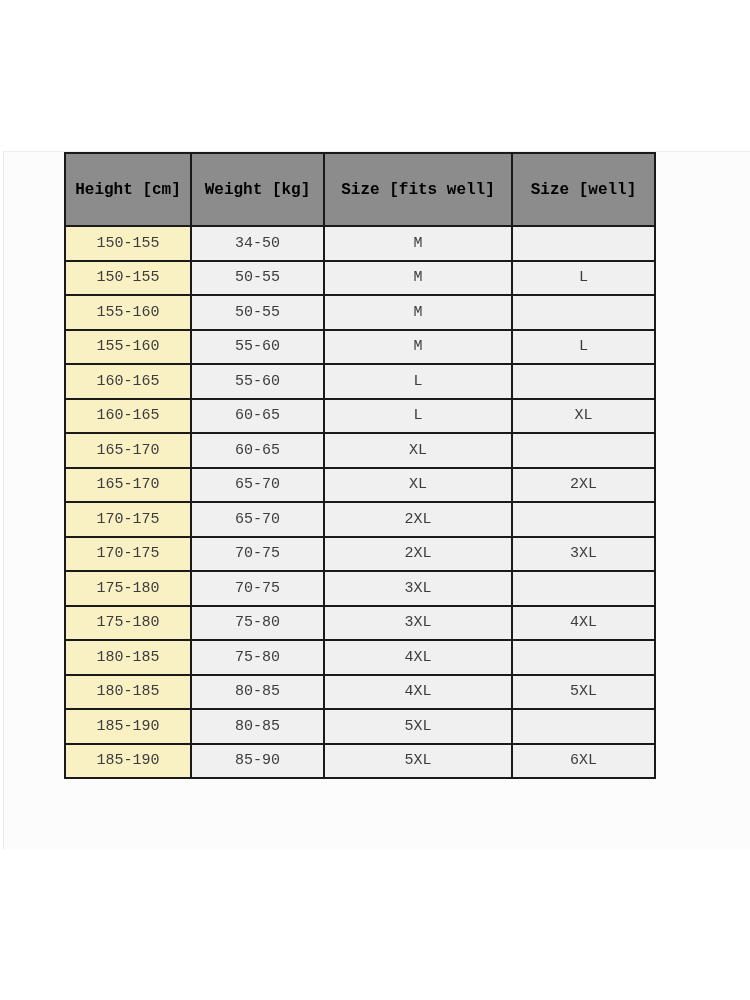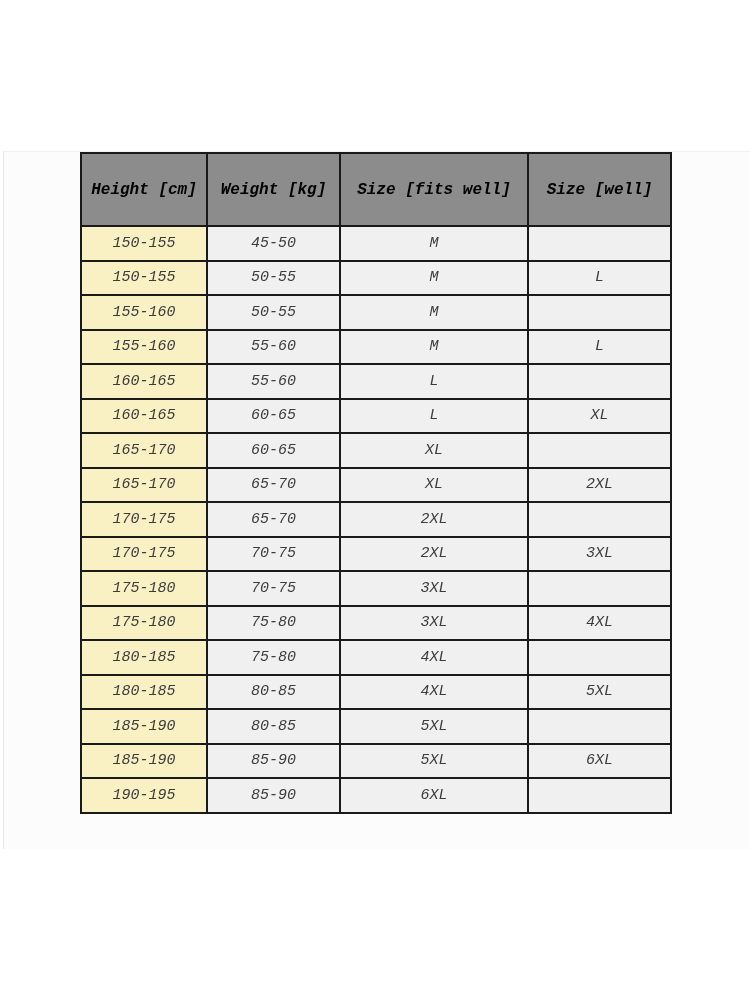--- a/index.html
+++ b/index.html
@@ -23,25 +23,24 @@
   .photo-band{
     position:absolute;
     left:3px;top:151px;
     width:746px;height:697px;
     background:var(--band-bg);
     border-left:1px solid #e8e8e8;
     border-top:1px solid #efefef;
   }
   table.size-chart{
     position:absolute;
-    left:80px;top:152px;
+    left:64px;top:152px;
     width:590px;
     border-collapse:collapse;
     table-layout:fixed;
-    font-style:italic;
   }
   .size-chart th,.size-chart td{
     border:2px solid var(--border-color);
     text-align:center;
     vertical-align:middle;
     padding:0;
     overflow:hidden;
     white-space:nowrap;
   }
   .size-chart th{
@@ -81,21 +80,21 @@
     <tr>
       <th>Height [cm]</th>
       <th>Weight [kg]</th>
       <th>Size [fits well]</th>
       <th>Size [well]</th>
     </tr>
   </thead>
   <tbody id="chart-body">
       <tr>
         <td class="height-cell">150-155</td>
-        <td>45-50</td>
+        <td>34-50</td>
         <td>M</td>
         <td></td>
       </tr>
       <tr>
         <td class="height-cell">150-155</td>
         <td>50-55</td>
         <td>M</td>
         <td>L</td>
       </tr>
       <tr>
@@ -175,20 +174,14 @@
         <td>80-85</td>
         <td>5XL</td>
         <td></td>
       </tr>
       <tr>
         <td class="height-cell">185-190</td>
         <td>85-90</td>
         <td>5XL</td>
         <td>6XL</td>
       </tr>
-      <tr>
-        <td class="height-cell">190-195</td>
-        <td>85-90</td>
-        <td>6XL</td>
-        <td></td>
-      </tr>
     </tbody>
 </table>
 
 </body></html>

